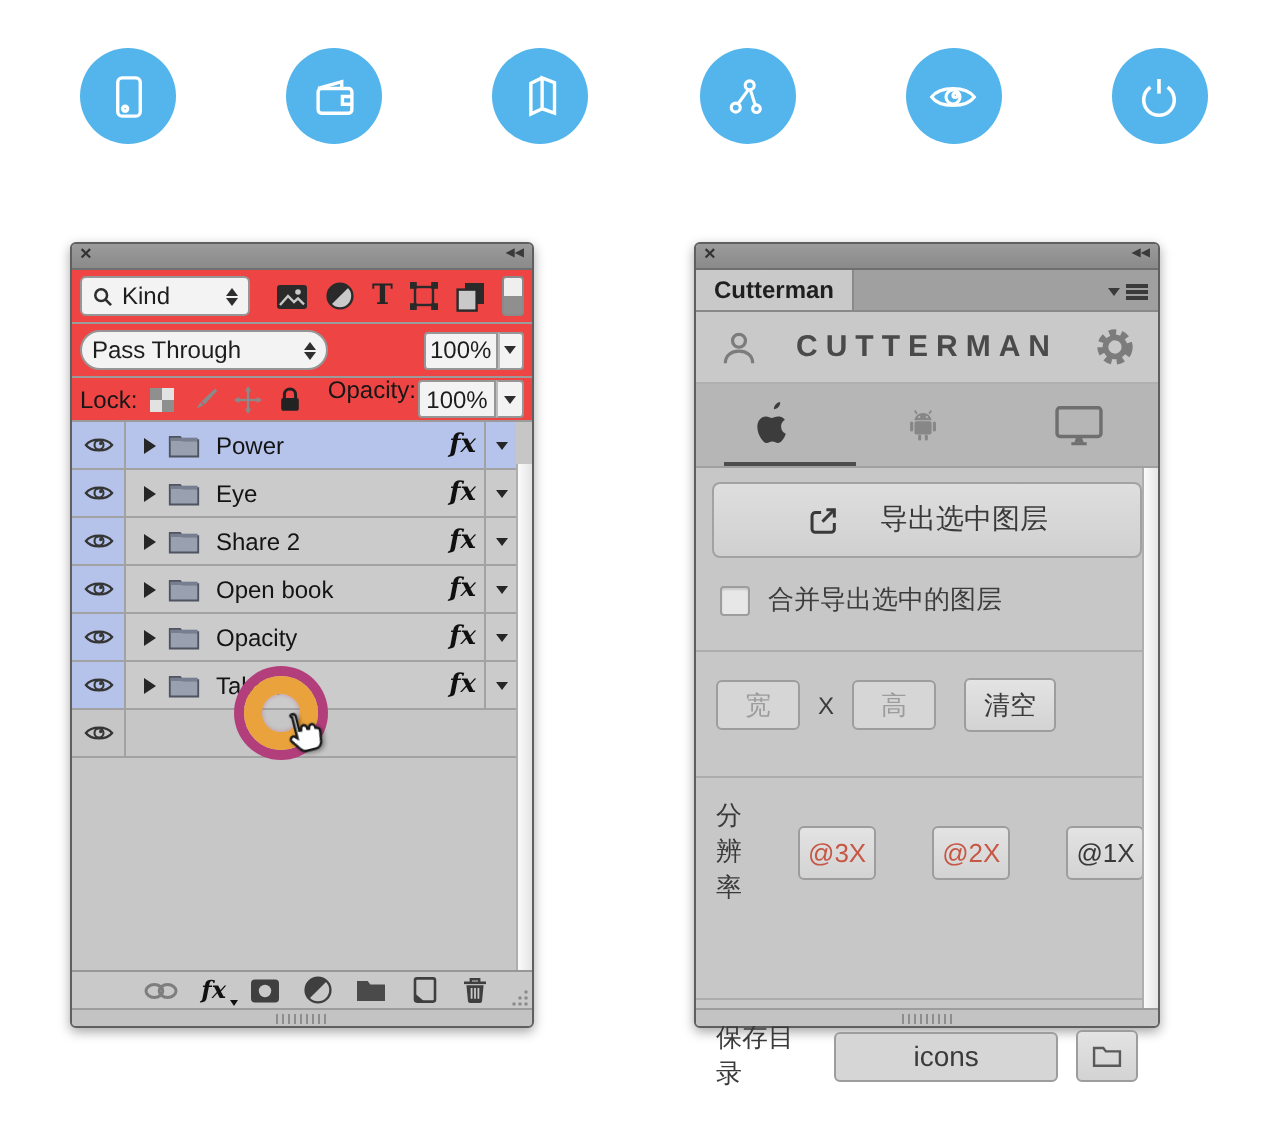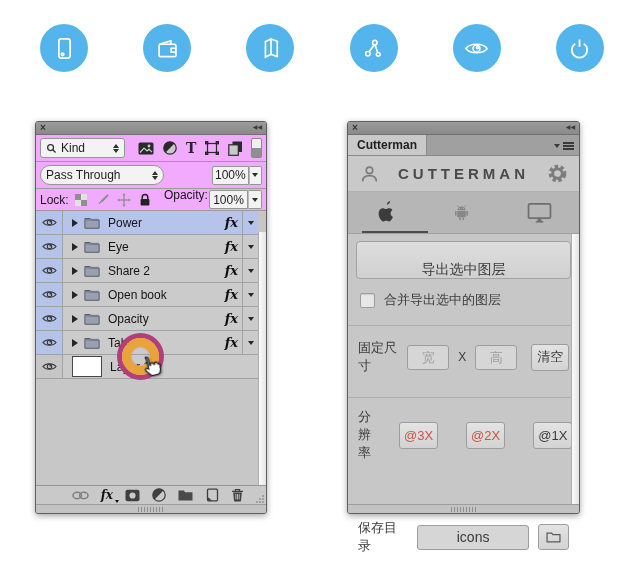--- a/index.html
+++ b/index.html
@@ -29,21 +29,21 @@
   .bars { width:11px; height:8px; background:repeating-linear-gradient(#3a3a3a 0 2px, rgba(0,0,0,0) 2px 3px); }
   .bottom-strip { position:absolute; left:0; right:0; bottom:0; height:9px; background:#c3c3c3; border-top:1px solid #9c9c9c;
                   display:flex; align-items:center; justify-content:center; border-radius:0 0 2px 2px; }
   .hgrip { width:26px; height:5px; background:repeating-linear-gradient(90deg,#8d8d8d 0 1px, rgba(0,0,0,0) 1px 3px); }
   .scroll-strip { position:absolute; right:0; width:8px; background:linear-gradient(to right,#fbfbfb,#e4e4e4);
                   border-left:1px solid #aeaeae; bottom:28px; }
   .layers-panel .scroll-strip { top:110px; }
   .cutterman-panel .scroll-strip { top:112px; bottom:9px; }
 
   
-  .ctl-row { background:#f0abfc; border-bottom:1px solid #9b9b9b; display:flex; align-items:center; padding:0 4px; }
+  .ctl-row { background:#ef4444; border-bottom:1px solid #9b9b9b; display:flex; align-items:center; padding:0 4px; }
   .filter-row { height:27px; gap:8px; }
   .blend-row { height:27px; }
   .lock-row { height:22px; border-bottom:1px solid #9b9b9b; }
   .select { background:#f3f3f3; border:1px solid #969696; border-radius:3px; height:20px; display:flex;
             align-items:center; padding:0 5px; font-size:12px; color:#1d1d1d; }
   .kind-select { width:88px; gap:4px; }
   .blend-select { width:131px; height:20px;border-radius:10px; }
   .updown { margin-left:auto; display:flex; flex-direction:column; gap:1px; align-items:center; }
   .updown .u { width:0; height:0; border-left:3px solid transparent; border-right:3px solid transparent; border-bottom:4px solid #2e2e2e; }
   .updown .d { width:0; height:0; border-left:3px solid transparent; border-right:3px solid transparent; border-top:4px solid #2e2e2e; }
@@ -88,21 +88,21 @@
   .corner-grip { position:absolute; right:1px; bottom:0; }
 
   
   .ct-header { height:36px; background:#c9c9c9; border-bottom:1px solid #b0b0b0; display:flex; align-items:center; padding:0 12px; }
   .brand { flex:1; text-align:center; font-size:15px; font-weight:bold; letter-spacing:4px; color:#4a4a4a; }
   .platform-tabs { height:42px; background:#b6b6b6; border-bottom:1px solid #a0a0a0; display:flex;
                    align-items:center; justify-content:space-around; position:relative; }
   .pt-underline { position:absolute; bottom:0; left:14px; width:66px; height:2px; background:#4d4d4d; }
   .export-btn { margin:7px 8px 0; height:38px; width:calc(100% - 16px); background:linear-gradient(#dedede,#d0d0d0);
                 border:1px solid #a2a2a2; border-radius:4px; display:flex; align-items:center; justify-content:center;
-                gap:20px; font-size:14px; color:#3a3a3a; font-family:inherit;flex-direction:column; }
+                gap:20px; font-size:14px; color:#3a3a3a; font-family:inherit; }
   .chk-row { margin:12px 0 16px 12px; display:flex; align-items:center; gap:9px; font-size:13px; color:#3d3d3d; }
   .checkbox { width:15px; height:15px; background:#e7e7e7; border:1px solid #9d9d9d; border-radius:2px;
               box-shadow:inset 0 1px 1px rgba(0,0,0,.12); }
   .divider { height:1px; background:#adadad; margin-top:9px; }
   .fixed-row { display:flex; align-items:center; padding:13px 10px; gap:7px; font-size:13px; color:#3a3a3a; }
   .size-input { width:42px; height:25px; background:#d6d6d6; border:1px solid #9d9d9d; border-radius:3px;
                 text-align:center; font-size:13px; color:#3a3a3a; font-family:inherit; }
   .size-input::placeholder { color:#9c9c9c; }
   .x-label { margin:0 2px; font-size:12px; }
   .ct-btn { height:27px; background:linear-gradient(#e3e3e3,#d3d3d3); border:1px solid #9d9d9d; border-radius:3px;
@@ -406,26 +406,20 @@
           </div>
   </div>
         <div class="layer-row pixel-layer">
     <div class="eye-cell">
       <svg width="15" height="11" viewBox="0 0 16 11">
               <path d="M1 5.5 C4 1.6 12 1.6 15 5.5 C12 9.4 4 9.4 1 5.5 Z" fill="none" stroke="#353535" stroke-width="1.2"></path>
               <circle cx="8" cy="5.5" r="2.4" fill="none" stroke="#353535" stroke-width="1.1"></circle>
               <circle cx="8.9" cy="4.7" r=".9" fill="#353535"></circle>
             </svg>
     </div>
-    <div class="row-content">
-
-      <span class="thumb"></span>
-      <span class="lname">Layer 1</span>
-
-    </div>
 
   </div>
       </div>
 
     <div class="scroll-strip"></div>
 
     <div class="lp-toolbar">
       <svg width="17" height="11" viewBox="0 0 17 11">
           <ellipse cx="5.2" cy="5.5" rx="4.2" ry="3.2" fill="none" stroke="#7e7e7e" stroke-width="1.5"></ellipse>
           <ellipse cx="11.8" cy="5.5" rx="4.2" ry="3.2" fill="none" stroke="#7e7e7e" stroke-width="1.5"></ellipse>
@@ -534,21 +528,20 @@
     </button>
 
     <div class="chk-row">
       <span class="checkbox"></span>
       <span>合并导出选中的图层</span>
     </div>
 
     <div class="divider"></div>
 
     <div class="fixed-row">
-      <span>固定尺寸</span>
       <input class="size-input" placeholder="宽" style="">
       <span class="x-label">X</span>
       <input class="size-input" placeholder="高" style="">
       <button class="ct-btn clear-btn">清空</button>
     </div>
 
     <div class="divider"></div>
 
     <div class="res-row">
       <span>分辨率</span>

